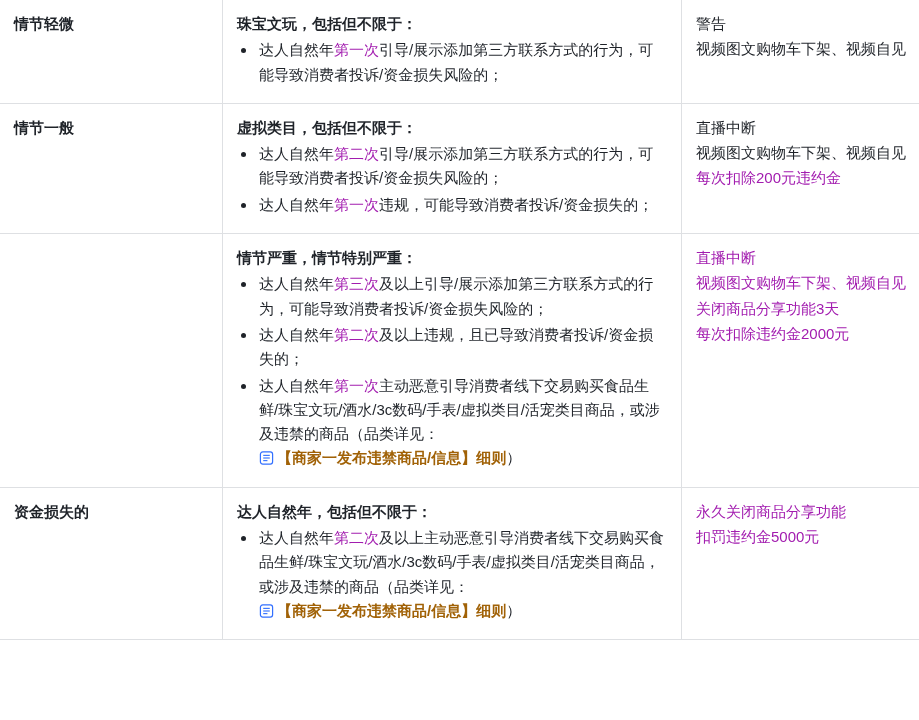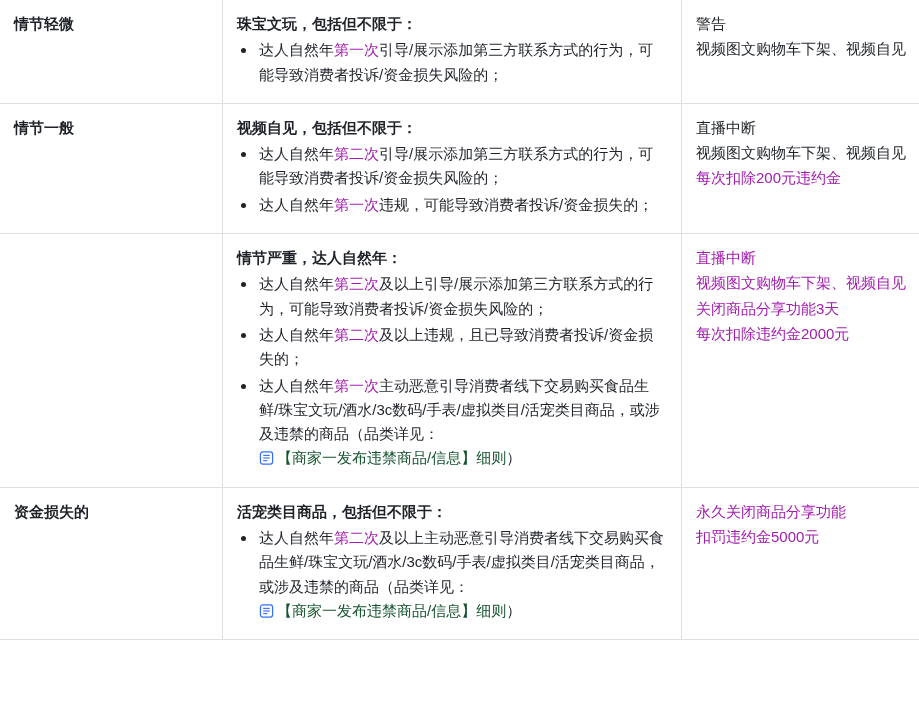--- a/index.html
+++ b/index.html
@@ -55,23 +55,24 @@
   .red {
     color: #a21caf;
   }
   .penalty-line {
     margin: 0;
   }
   .penalty-line + .penalty-line {
     margin-top: 1px;
   }
   .doc-link {
-    color: #14532d;
+    color: #a16207;
     text-decoration: none;
     white-space: nowrap;
+    font-weight: bold;
   }
   .doc-icon {
     display: inline-block;
     width: 15px;
     height: 16px;
     vertical-align: -3px;
     margin-right: 3px;
   }
   .doc-icon svg { display: block; }
 </style>
@@ -89,36 +90,36 @@
           </ul>
         </td>
         <td class="col-penalty">
           <div class="penalty-line">警告</div>
           <div class="penalty-line">视频图文购物车下架、视频自见</div>
         </td>
       </tr>
       <tr>
         <td class="col-level"><span>情节一般</span></td>
         <td class="col-desc">
-          <div class="desc-title">视频自见，包括但不限于：</div>
+          <div class="desc-title">虚拟类目，包括但不限于：</div>
           <ul class="bullets">
             <li><span>达人自然年</span><span class="red">第二次</span><span>引导/展示添加第三方联系方式的行为，可能导致消费者投诉/资金损失风险的；</span></li>
             <li><span>达人自然年</span><span class="red">第一次</span><span>违规，可能导致消费者投诉/资金损失的；</span></li>
           </ul>
         </td>
         <td class="col-penalty">
           <div class="penalty-line">直播中断</div>
           <div class="penalty-line">视频图文购物车下架、视频自见</div>
           <div class="penalty-line red">每次扣除200元违约金</div>
         </td>
       </tr>
       <tr>
         <td class="col-level"><span></span></td>
         <td class="col-desc">
-          <div class="desc-title">情节严重，达人自然年：</div>
+          <div class="desc-title">情节严重，情节特别严重：</div>
           <ul class="bullets">
             <li><span>达人自然年</span><span class="red">第三次</span><span>及以上引导/展示添加第三方联系方式的行为，可能导致消费者投诉/资金损失风险的；</span></li>
             <li><span>达人自然年</span><span class="red">第二次</span><span>及以上违规，且已导致消费者投诉/资金损失的；</span></li>
             <li><span>达人自然年</span><span class="red">第一次</span><span>主动恶意引导消费者线下交易购买食品生鲜/珠宝文玩/酒水/3c数码/手表/虚拟类目/活宠类目商品，或涉及违禁的商品（品类详见：</span><a class="doc-link" href="#"><span class="doc-icon"><svg viewBox="0 0 16 16" width="15" height="16">
                     <rect x="1.5" y="1.5" width="13" height="13" rx="2.5" fill="none" stroke="#3370ff" stroke-width="1.3"></rect>
                     <line x1="4.5" y1="5.2" x2="11.5" y2="5.2" stroke="#3370ff" stroke-width="1.2"></line>
                     <line x1="4.5" y1="8" x2="11.5" y2="8" stroke="#3370ff" stroke-width="1.2"></line>
                     <line x1="4.5" y1="10.8" x2="9" y2="10.8" stroke="#3370ff" stroke-width="1.2"></line>
                   </svg></span><span>【商家一发布违禁商品/信息】细则</span></a><span>）</span></li>
           </ul>
@@ -126,21 +127,21 @@
         <td class="col-penalty">
           <div class="penalty-line red">直播中断</div>
           <div class="penalty-line red">视频图文购物车下架、视频自见</div>
           <div class="penalty-line red">关闭商品分享功能3天</div>
           <div class="penalty-line red">每次扣除违约金2000元</div>
         </td>
       </tr>
       <tr>
         <td class="col-level"><span>资金损失的</span></td>
         <td class="col-desc">
-          <div class="desc-title">活宠类目商品，包括但不限于：</div>
+          <div class="desc-title">达人自然年，包括但不限于：</div>
           <ul class="bullets">
             <li><span>达人自然年</span><span class="red">第二次</span><span>及以上主动恶意引导消费者线下交易购买食品生鲜/珠宝文玩/酒水/3c数码/手表/虚拟类目/活宠类目商品，或涉及违禁的商品（品类详见：</span><a class="doc-link" href="#"><span class="doc-icon"><svg viewBox="0 0 16 16" width="15" height="16">
                     <rect x="1.5" y="1.5" width="13" height="13" rx="2.5" fill="none" stroke="#3370ff" stroke-width="1.3"></rect>
                     <line x1="4.5" y1="5.2" x2="11.5" y2="5.2" stroke="#3370ff" stroke-width="1.2"></line>
                     <line x1="4.5" y1="8" x2="11.5" y2="8" stroke="#3370ff" stroke-width="1.2"></line>
                     <line x1="4.5" y1="10.8" x2="9" y2="10.8" stroke="#3370ff" stroke-width="1.2"></line>
                   </svg></span><span>【商家一发布违禁商品/信息】细则</span></a><span>）</span></li>
           </ul>
         </td>
         <td class="col-penalty">

